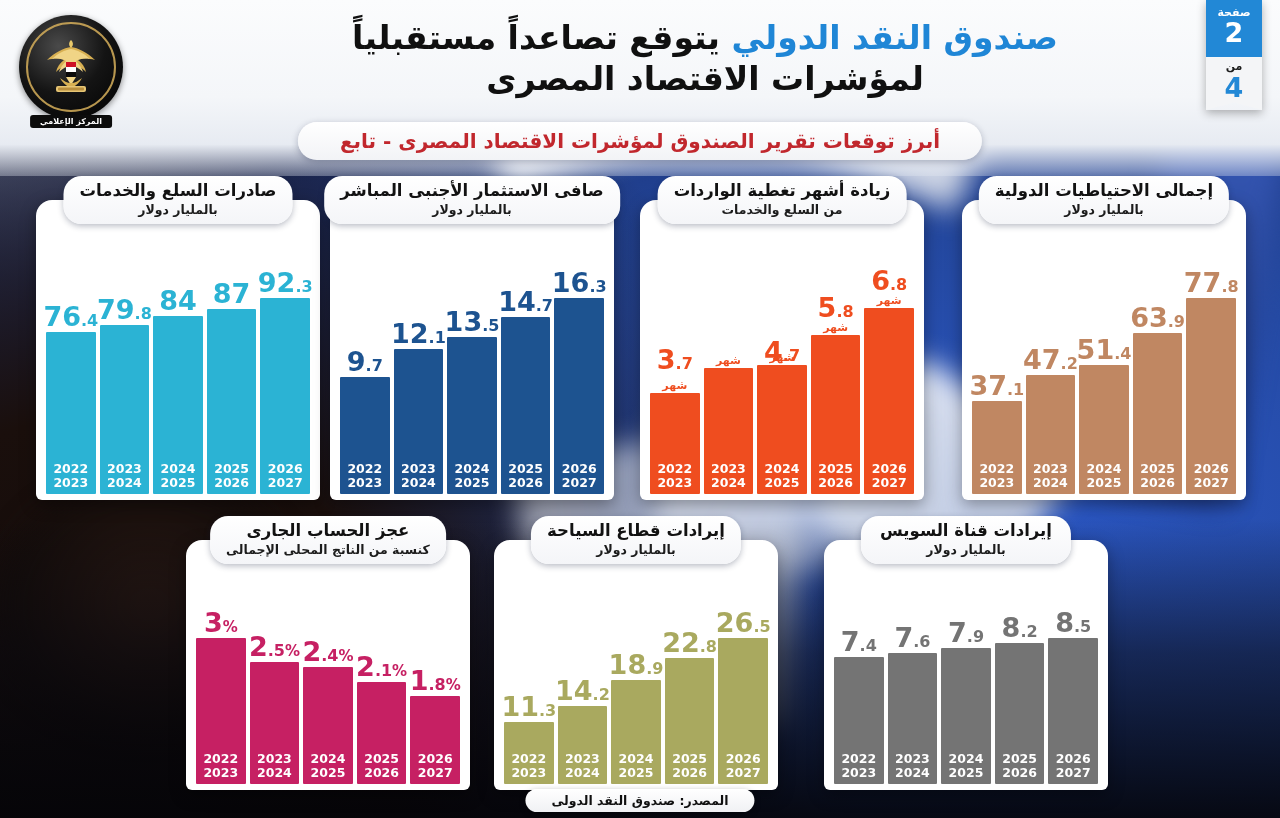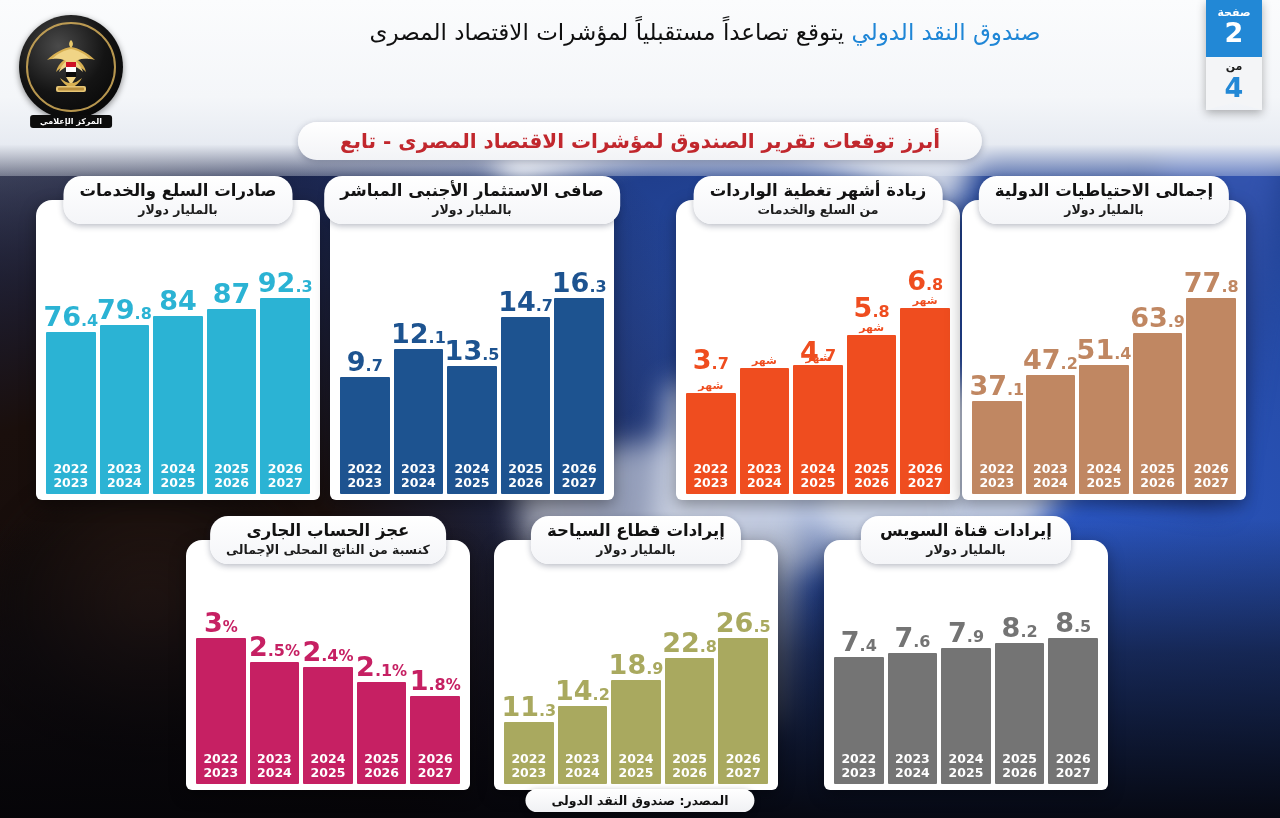--- a/index.html
+++ b/index.html
@@ -70,21 +70,21 @@
     position:absolute; left:50%; transform:translateX(-50%); bottom:-2px;
     background:#0c0c0c; color:#fff; font-size:8px; font-weight:bold;
     padding:2px 10px; border-radius:3px; white-space:nowrap;
     letter-spacing:.3px;
   }
 
   .title-wrap{
     position:absolute; right:160px; top:18px; width:830px; text-align:center;
   }
   .main-title{
-    font-size:23px; font-weight:normal; line-height:1.24; color:#101010;
+    font-size:33px; font-weight:bold; line-height:1.24; color:#101010;
     letter-spacing:-.2px;
   }
   .main-title .accent{ color:#1f86d6; }
 
   .subtitle-pill{
     position:absolute; left:50%; transform:translateX(-50%); top:122px;
     background:linear-gradient(180deg,#ffffff,#f2f3f6);
     border-radius:22px; padding:7px 42px;
     box-shadow:0 2px 7px rgba(20,30,60,.28);
     font-size:20px; font-weight:bold; color:#c1272d; white-space:nowrap;
@@ -299,21 +299,21 @@
           <div class="barcol">
             <div class="bar" title="2023 2024: 12.1" style="height: 145.497px; background: rgb(29, 83, 144);">
               <div class="bar-value" style="color: rgb(29, 83, 144);"><span class="v-int">12</span><span class="v-dec">.1</span></div>
               <div class="bar-years">
                 <div>2023</div>
                 <div>2024</div>
               </div>
             </div>
           </div>
           <div class="barcol">
-            <div class="bar" title="2024 2025: 13.5" style="height: 128px; background: rgb(29, 83, 144); text-decoration: underline;">
+            <div class="bar" title="2024 2025: 13.5" style="height: 157px; background: rgb(29, 83, 144); text-decoration: underline;">
               <div class="bar-value" style="color: rgb(29, 83, 144);"><span class="v-int">13</span><span class="v-dec">.5</span></div>
               <div class="bar-years">
                 <div>2024</div>
                 <div>2025</div>
               </div>
             </div>
           </div>
           <div class="barcol">
             <div class="bar" title="2025 2026: 14.7" style="height: 176.761px; background: rgb(29, 83, 144);">
               <div class="bar-value" style="color: rgb(29, 83, 144);"><span class="v-int">14</span><span class="v-dec">.7</span></div>
@@ -328,21 +328,21 @@
               <div class="bar-value" style="color: rgb(29, 83, 144);"><span class="v-int">16</span><span class="v-dec">.3</span></div>
               <div class="bar-years">
                 <div>2026</div>
                 <div>2027</div>
               </div>
             </div>
           </div>
         </div>
       </div>
     </div>
-    <div class="card" style="left: 676px; top: 200px; width: 284px; height: 300px;">
+    <div class="card" style="left: 640px; top: 200px; width: 284px; height: 300px;">
       <div class="card-head">
         <div class="card-title">زيادة أشهر تغطية الواردات</div>
         <div class="card-sub">من السلع والخدمات</div>
       </div>
       <div class="plot" style="top: 62px;">
         <div class="bars">
           <div class="barcol">
             <div class="bar" title="2022 2023: 3.7" style="height: 101.206px; background: rgb(239, 77, 31);">
               <div class="bar-value" style="color: rgb(239, 77, 31); margin-bottom: 20px;"><span class="v-int">3</span><span class="v-dec">.7</span></div>
               <div class="bar-unit-ar" style="color: rgb(239, 77, 31); margin-bottom: 2px;">شهر</div>

